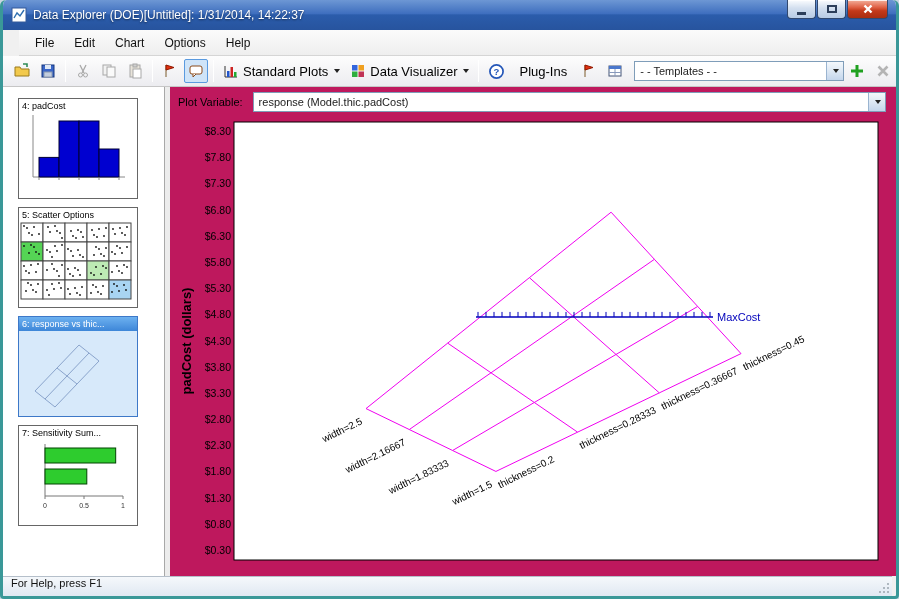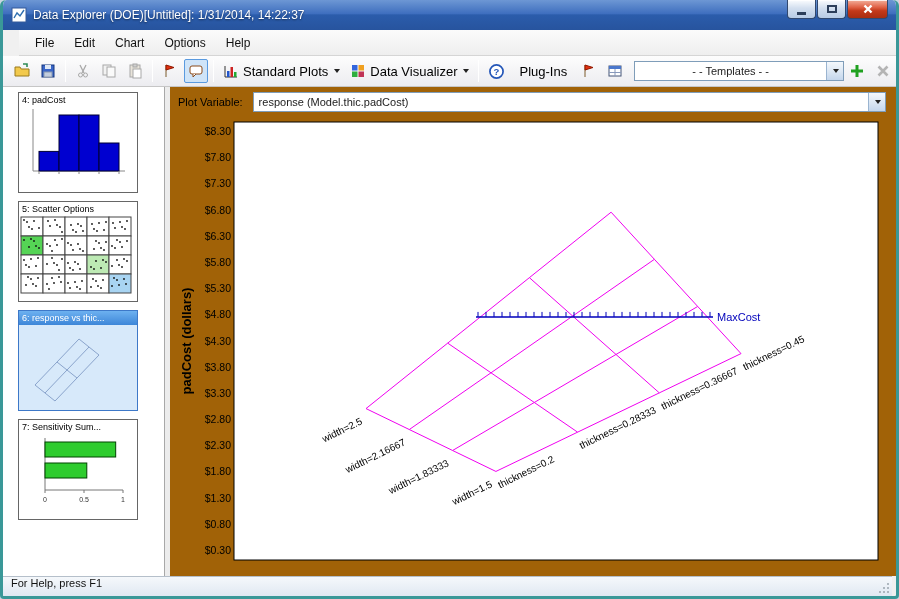--- a/index.html
+++ b/index.html
@@ -20,33 +20,33 @@
   
   .toolbar{position:absolute;left:0;top:56px;right:0;height:31px;background:linear-gradient(#fdfdfd,#ececf0);border-bottom:1px solid #c6c6c6;display:flex;align-items:center;padding-left:6px;}
   .tbtn{display:flex;align-items:center;padding:3px;border:1px solid transparent;border-radius:2px;margin:0 1px;cursor:default;}
   .tbtn.pressed{background:#cfe4f8;border-color:#5a9adf;}
   .tbtn .lbl{font-size:13px;margin:0 4px 0 4px;white-space:nowrap;}
   .caret{width:0;height:0;border-left:3.5px solid transparent;border-right:3.5px solid transparent;border-top:4px solid #222;margin-left:2px;}
   .sep{width:1px;height:22px;background:#c9c9c9;border-right:1px solid #ffffff;margin:0 4px;}
   .combo{display:flex;align-items:center;background:#fff;border:1px solid #7f9db9;height:20px;}
   .combo .val{flex:1;padding:0 5px;font-size:11px;white-space:nowrap;overflow:hidden;color:#222;}
   .combo .cbtn{width:17px;height:100%;background:linear-gradient(#f4f8fc,#dde8f4 50%,#c4d6ec);border-left:1px solid #9ab4d0;display:flex;align-items:center;justify-content:center;}
-  .toolbar .combo{width:246px;margin-left:6px;text-align:center;}
+  .toolbar .combo{width:246px;margin-left:6px;}
   
   .content{position:absolute;left:0;top:87px;right:0;bottom:20px;background:#fff;}
   .sidebar{position:absolute;left:0;top:0;bottom:0;width:162px;background:#fff;border-right:1px solid #a8a8a8;overflow:hidden;}
   .splitter{position:absolute;left:162px;top:0;bottom:0;width:5px;background:#ececec;cursor:col-resize;}
   .thumb{width:120px;height:101px;margin:8px 0 0 15px;background:#fff;border:1px solid #666;position:relative;cursor:pointer;}
-  .thumb:first-child{margin-top:5px;}
+  .thumb:first-child{margin-top:11px;}
   .thumb-label{font-size:9px;color:#000;padding:2px 3px 0 3px;white-space:nowrap;overflow:hidden;}
   .thumb.selected{border-color:#3d78c8;background:#d7e9fa;}
   .thumb.selected .thumb-label{background:linear-gradient(#6db1f0,#3d86d8);color:#fff;padding:2px 3px;}
   .thumb svg{display:block;}
   
-  .main{position:absolute;left:167px;top:0;right:0;bottom:0;background:#a16207;padding-left:35px;}
+  .main{position:absolute;left:167px;top:0;right:0;bottom:0;background:#be185d;padding-left:35px;}
   .plotvar-row{position:absolute;left:0;top:4px;right:10px;height:21px;display:flex;align-items:center;}
   .plotvar-label{font-size:11px;margin:0 10px 0 8px;white-space:nowrap;}
   .plotvar-row .combo{flex:1;}
   .chart-region{position:absolute;left:11px;top:28px;width:698px;height:447px;text-align:center;}
   svg text{font-family:"Liberation Sans",sans-serif;}
   
   .statusbar{position:absolute;left:0;right:4px;bottom:0;height:20px;background:linear-gradient(#f5f8fb,#e0e8f2);border-top:1px solid #b5bfca;font-size:11px;color:#111;display:flex;align-items:flex-start;padding-left:8px;}
   .grip{position:absolute;right:1px;bottom:1px;}
 </style>
 </head>

